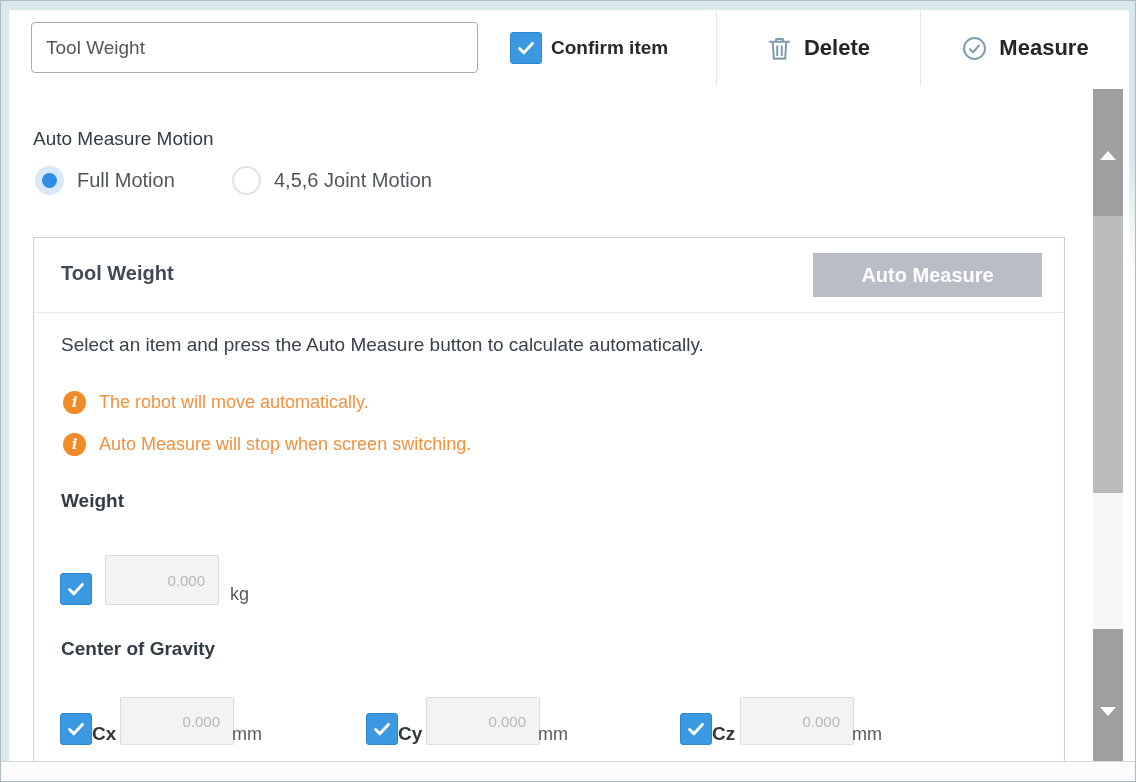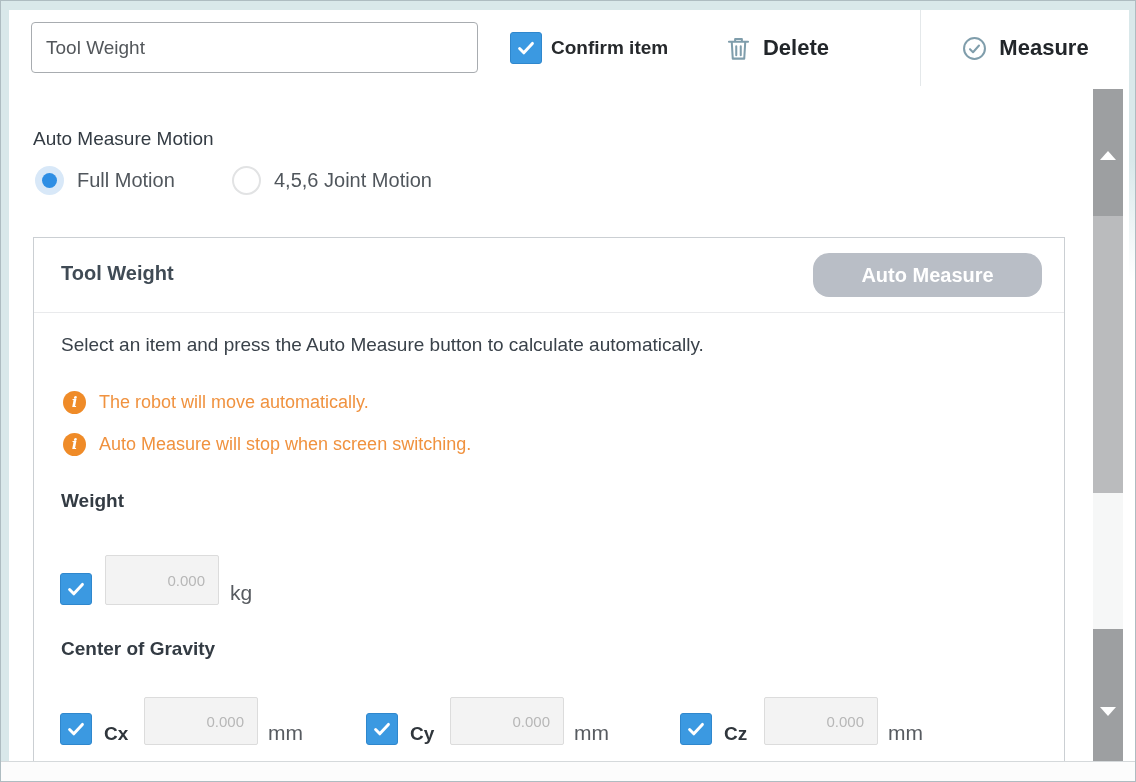--- a/index.html
+++ b/index.html
@@ -75,21 +75,21 @@
   .panel-header{
     position:absolute;left:0;top:0;right:0;height:74px;
     border-bottom:1px solid #e9eaec;
   }
   .panel-title{
     position:absolute;left:27px;top:24px;
     font-size:20px;font-weight:bold;color:#404b55;
   }
   .auto-measure-btn{
     position:absolute;right:22px;top:15px;width:229px;height:44px;
-    background:#b9bec6;border:none;border-radius:16px;cursor:pointer;
+    background:#b9bec6;border:none;border-radius:0;cursor:pointer;
     font-family:"Liberation Sans",sans-serif;
     font-size:20px;font-weight:bold;color:#ffffff;
   }
   .instruction{
     position:absolute;left:27px;top:96px;
     font-size:19px;font-weight:normal;color:#3a424a;
   }
   .notice{position:absolute;left:29px;display:flex;align-items:center;gap:13px;}
   .notice.n1{top:153px;}
   .notice.n2{top:195px;}
@@ -108,22 +108,22 @@
   .sub-heading.cog{top:400px;}
   .field-row{position:absolute;display:flex;align-items:flex-end;}
   .weight-row{left:26px;top:317px;gap:13px;}
   .num-input{
     box-sizing:border-box;width:114px;height:50px;
     background:#f3f3f3;border:1px solid #dcdcdc;border-radius:2px;
     text-align:right;padding:0 13px;outline:none;
     font-family:"Liberation Sans",sans-serif;font-size:15px;color:#8e8e8e;
   }
   .num-input::placeholder{color:#b7b7b7;}
-  .unit{font-size:21px;color:#575b60;margin-left:-2px;}
-  .cog-group{top:459px;gap:12px;}
+  .unit{font-size:18px;color:#575b60;margin-left:-2px;}
+  .cog-group{top:459px;}
   .cog-group .num-input{height:48px;}
   .cog-lbl{font-size:19px;font-weight:bold;color:#30363c;min-width:28px;}
   .cog-g1{left:26px;}
   .cog-g2{left:332px;}
   .cog-g3{left:646px;}
   
   .scrollbar{position:absolute;left:1084px;top:3px;width:30px;height:675px;}
   .sb-seg{position:absolute;left:0;width:30px;}
   .sb-up{top:0;height:127px;background:#9d9fa1;cursor:pointer;}
   .sb-thumb{top:127px;height:277px;background:#babbbd;cursor:pointer;}
@@ -152,21 +152,21 @@
       <div class="cb">
         <svg viewBox="0 0 24 24">
           <path d="M5 12.5l4.6 4.8L19 7" fill="none" stroke="#ffffff" stroke-width="3.2" stroke-linecap="round" stroke-linejoin="round"></path>
         </svg>
       </div>
       <span class="lbl">Confirm item</span>
     </div>
 
     <div class="tb-divider" style="left:707px;"></div>
 
-    <button class="tb-btn" style="left:667px;width:202px;">
+    <button class="tb-btn" style="left:708px;width:202px;">
       <svg viewBox="0 0 24 24">
         <path d="M3.5 6h17M9 6V3.5h6V6M6 6l.9 15h10.2L18 6M10 10v8M14 10v8" fill="none" stroke="#7f9dab" stroke-width="1.8" stroke-linecap="round" stroke-linejoin="round"></path>
       </svg>
       <span class="txt">Delete</span>
     </button>
 
     <div class="tb-divider" style="left:911px;"></div>
 
     <button class="tb-btn" style="left:912px;width:208px;">
       <svg viewBox="0 0 24 24">

